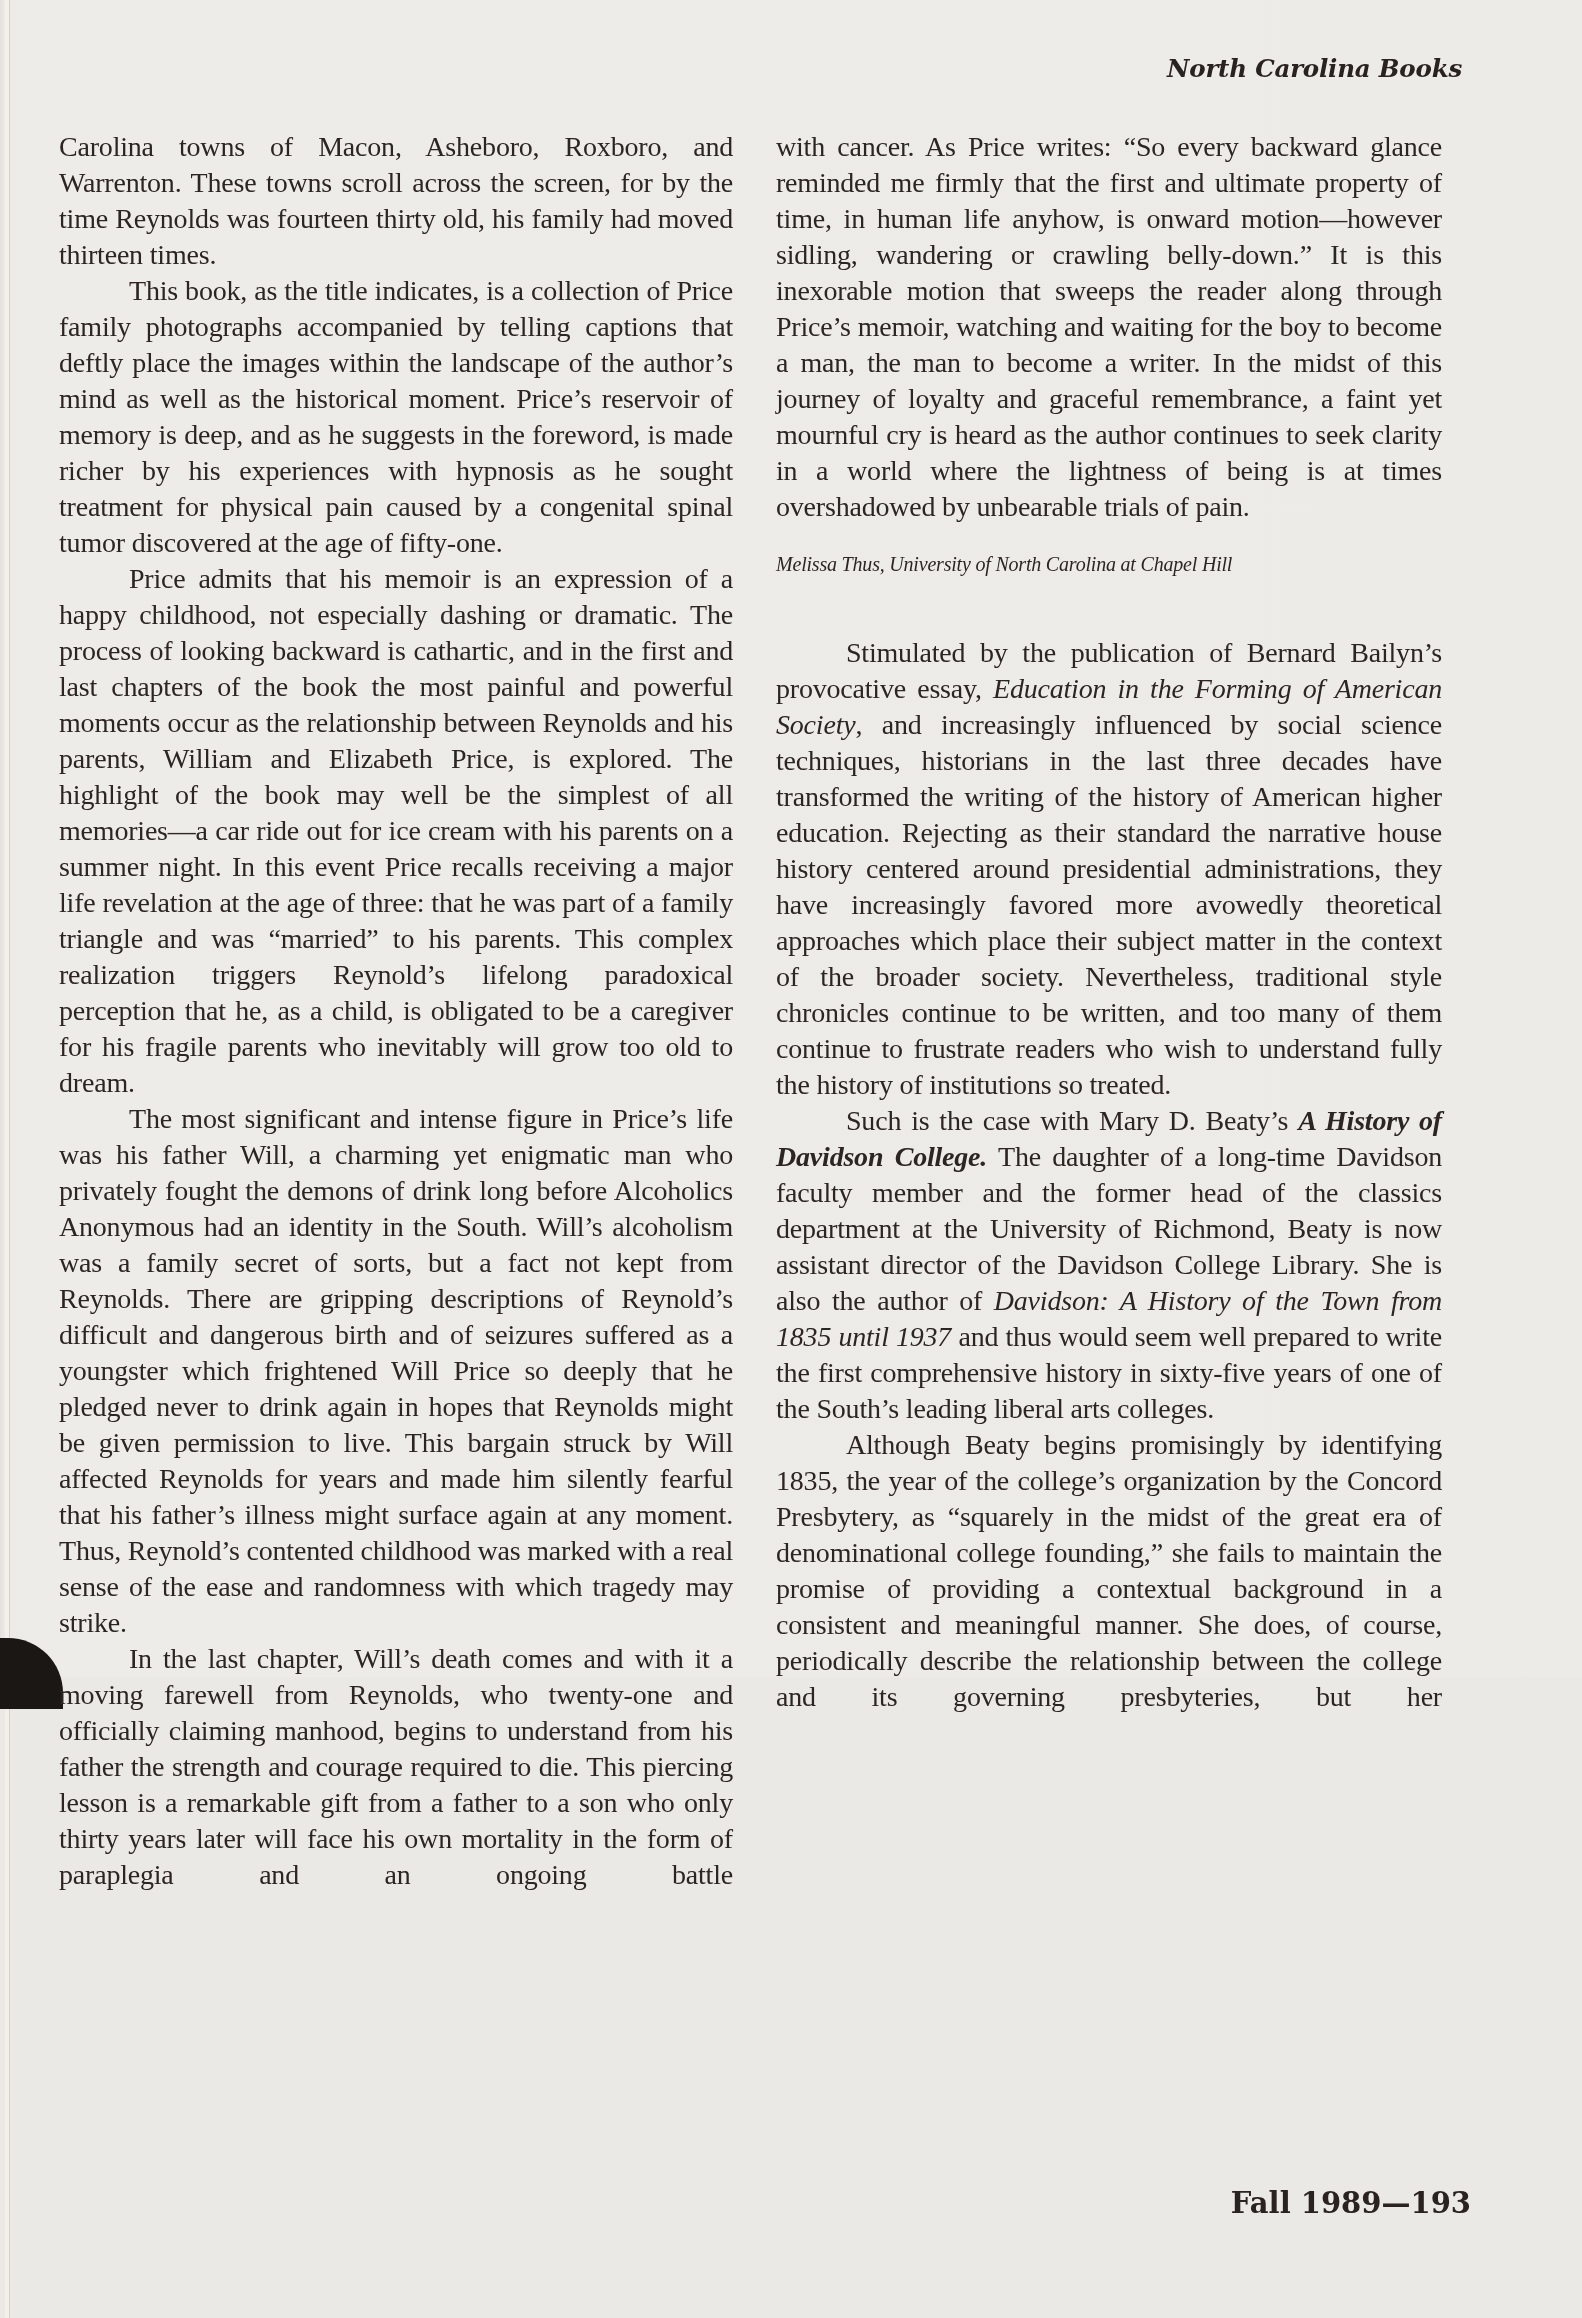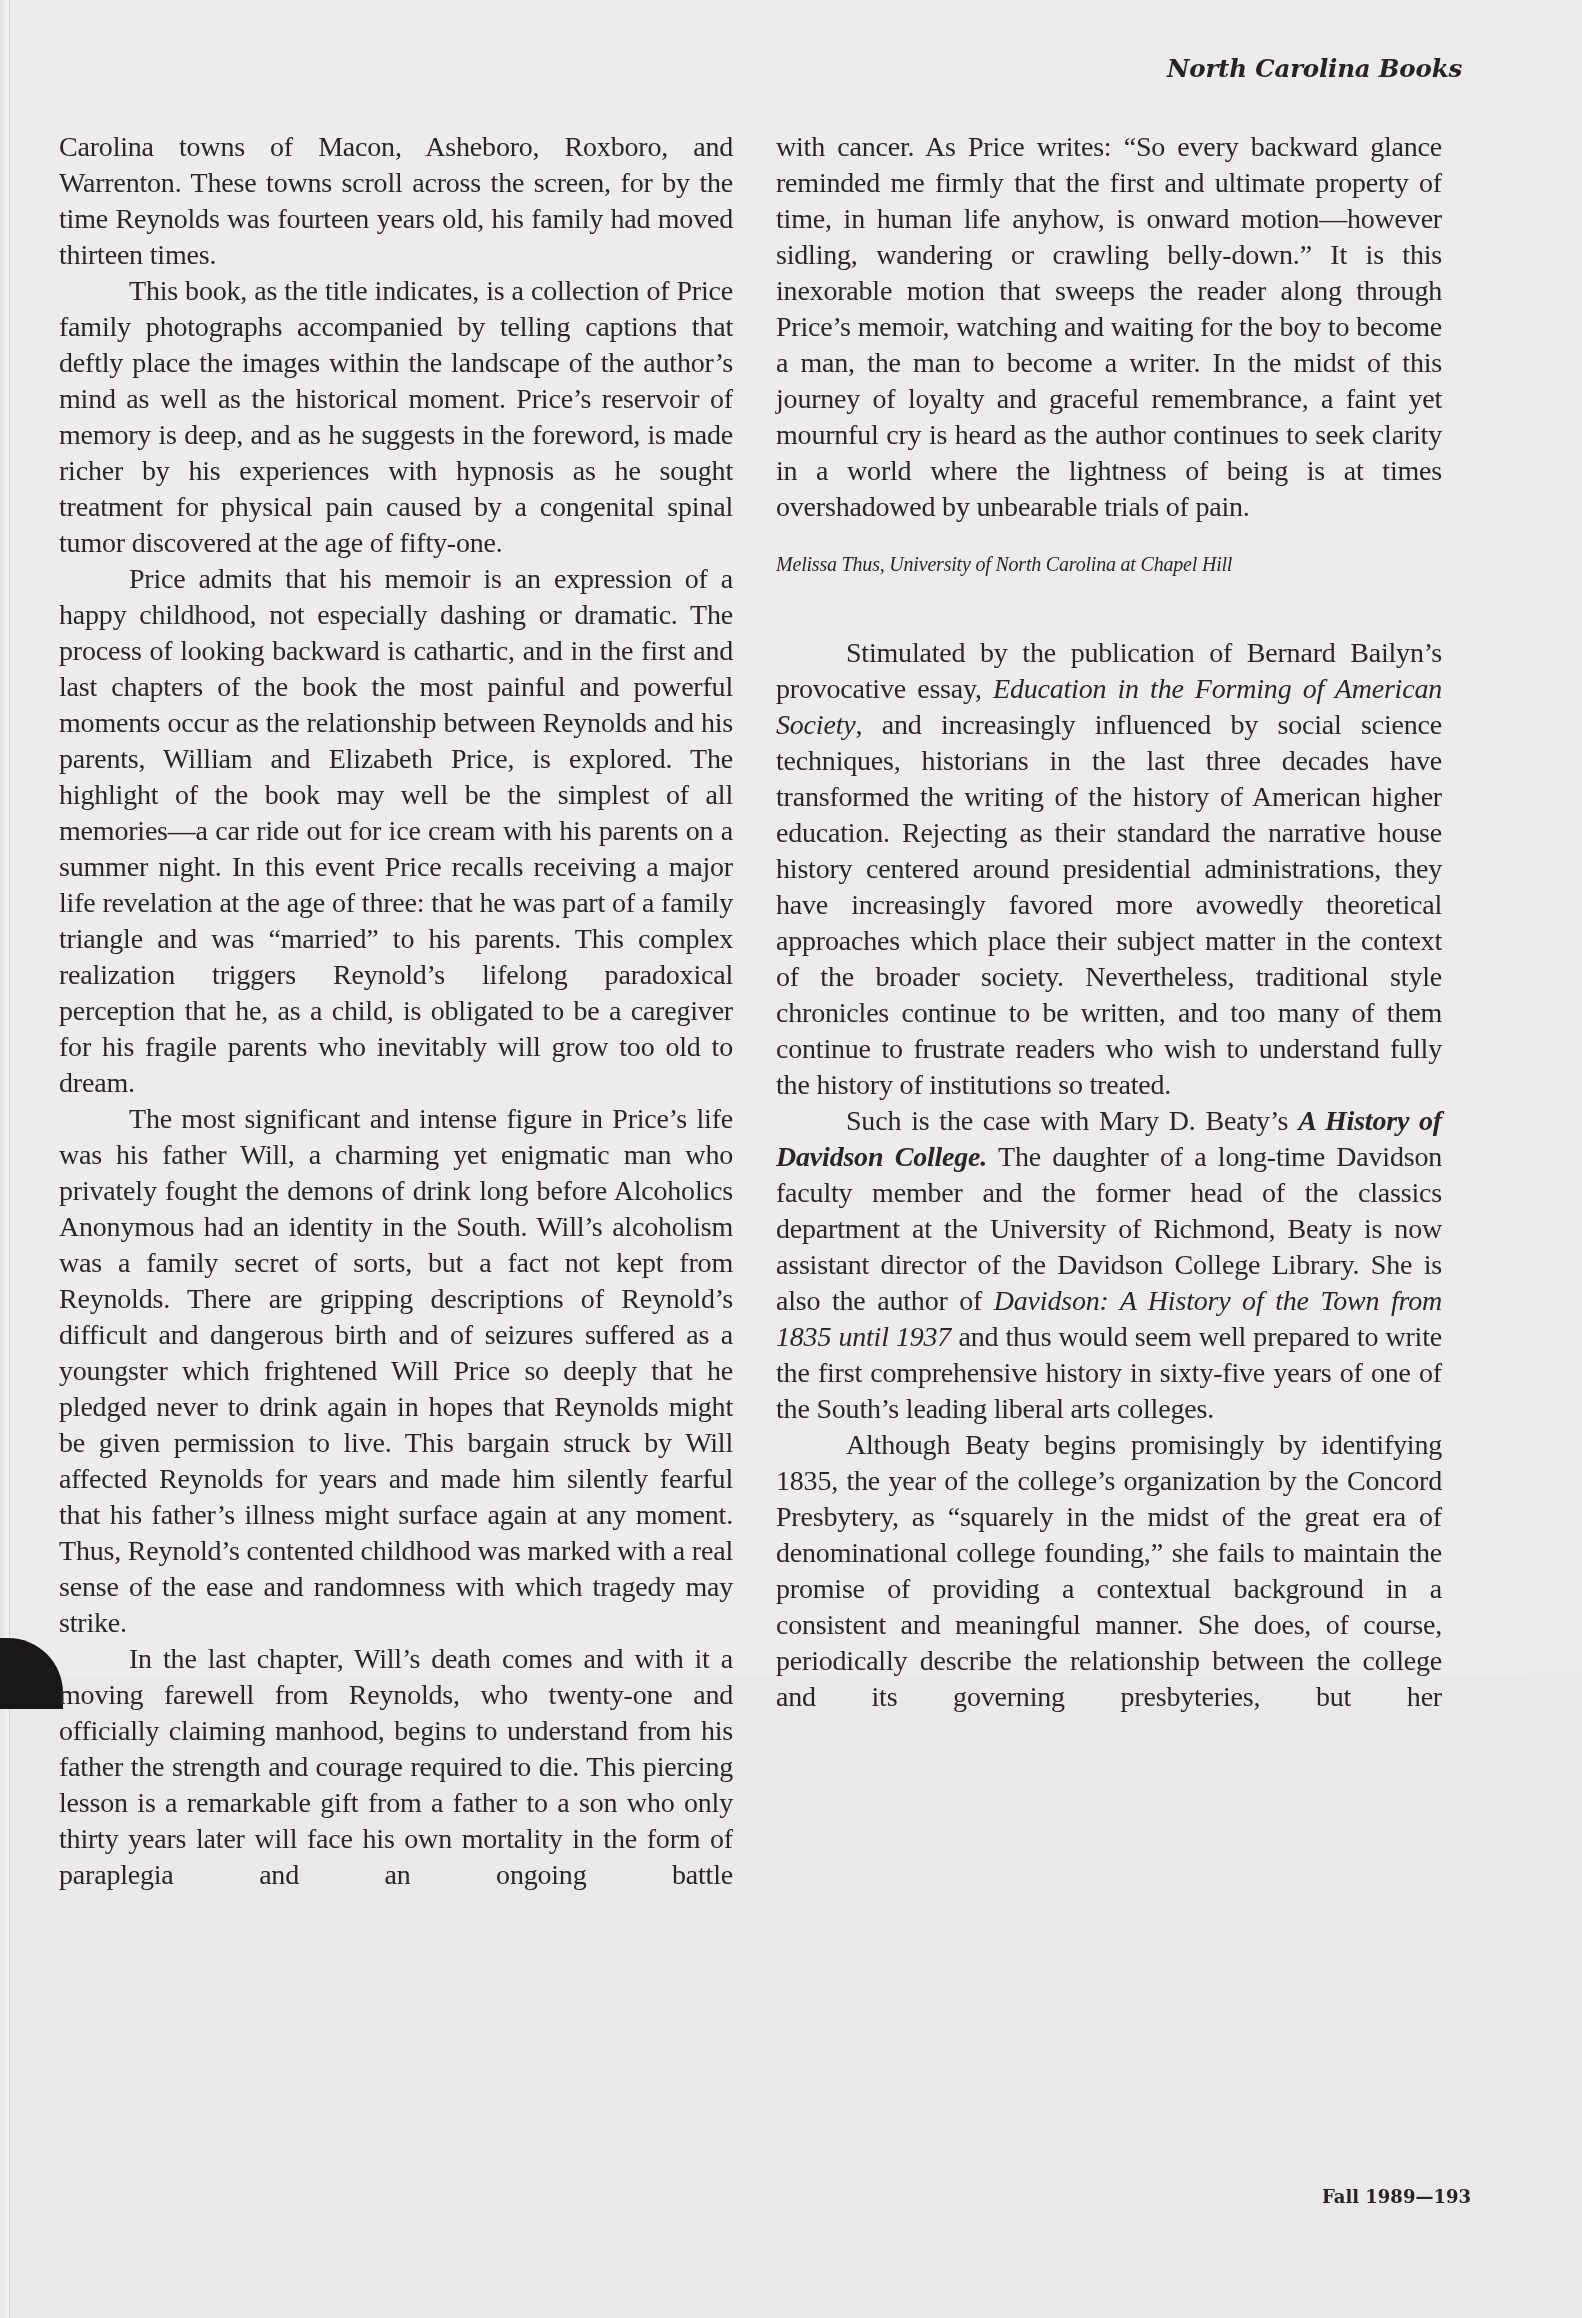--- a/index.html
+++ b/index.html
@@ -42,35 +42,35 @@
   .signature {
     margin-top: 27px !important; margin-bottom: 59px !important;
     font-style: italic; font-size: 20px; line-height: 24px;
     text-align: left !important;
   }
   .citation { margin-bottom: 35px !important; text-align: justify; }
   .bi { font-style: italic; font-weight: bold; }
   .it { font-style: italic; }
   .folio {
     position: absolute; right: 111px; top: 2186px;
-    font-family: "DejaVu Serif", serif; font-weight: bold; font-size: 18px;
+    font-family: "DejaVu Serif", serif; font-weight: bold; font-size: 29px;
     color: #2a2220;
   }
 </style>
 </head>
 <body>
 
 <div class="page">
   <div class="binding-edge"></div>
   <div class="corner-shadow"></div>
 
   <div class="running-head">North Carolina Books</div>
 
   <div class="column col-left">
-    <p class="">Carolina towns of Macon, Asheboro, Roxboro, and Warrenton. These towns scroll across the screen, for by the time Reynolds was fourteen years old, his family had moved thirteen times.</p>
+    <p class="">Carolina towns of Macon, Asheboro, Roxboro, and Warrenton. These towns scroll across the screen, for by the time Reynolds was fourteen thirty old, his family had moved thirteen times.</p>
     <p class="indent">This book, as the title indicates, is a collection of Price family photographs accompanied by telling captions that deftly place the images within the landscape of the author’s mind as well as the historical moment. Price’s reservoir of memory is deep, and as he suggests in the foreword, is made richer by his experiences with hypnosis as he sought treatment for physical pain caused by a congenital spinal tumor discovered at the age of fifty-one.</p>
     <p class="indent">Price admits that his memoir is an expression of a happy childhood, not especially dashing or dramatic. The process of looking backward is cathartic, and in the first and last chapters of the book the most painful and powerful moments occur as the relationship between Reynolds and his parents, William and Elizabeth Price, is explored. The highlight of the book may well be the simplest of all memories—a car ride out for ice cream with his parents on a summer night. In this event Price recalls receiving a major life revelation at the age of three: that he was part of a family triangle and was “married” to his parents. This complex realization triggers Reynold’s lifelong paradoxical perception that he, as a child, is obligated to be a caregiver for his fragile parents who inevitably will grow too old to dream.</p>
     <p class="indent">The most significant and intense figure in Price’s life was his father Will, a charming yet enigmatic man who privately fought the demons of drink long before Alcoholics Anonymous had an identity in the South. Will’s alcoholism was a family secret of sorts, but a fact not kept from Reynolds. There are gripping descriptions of Reynold’s difficult and dangerous birth and of seizures suffered as a youngster which frightened Will Price so deeply that he pledged never to drink again in hopes that Reynolds might be given permission to live. This bargain struck by Will affected Reynolds for years and made him silently fearful that his father’s illness might surface again at any moment. Thus, Reynold’s contented childhood was marked with a real sense of the ease and randomness with which tragedy may strike.</p>
     <p class="indent" style="text-align-last: justify;">In the last chapter, Will’s death comes and with it a moving farewell from Reynolds, who twenty-one and officially claiming manhood, begins to understand from his father the strength and courage required to die. This piercing lesson is a remarkable gift from a father to a son who only thirty years later will face his own mortality in the form of paraplegia and an ongoing battle</p>
   </div>
 
   <div class="column col-right">
     <p>with cancer. As Price writes: “So every backward glance reminded me firmly that the first and ultimate property of time, in human life anyhow, is onward motion—however sidling, wandering or crawling belly-down.” It is this inexorable motion that sweeps the reader along through Price’s memoir, watching and waiting for the boy to become a man, the man to become a writer. In the midst of this journey of loyalty and graceful remembrance, a faint yet mournful cry is heard as the author continues to seek clarity in a world where the lightness of being is at times overshadowed by unbearable trials of pain.</p>
 
     <p class="signature">Melissa Thus, University of North Carolina at Chapel Hill</p>

